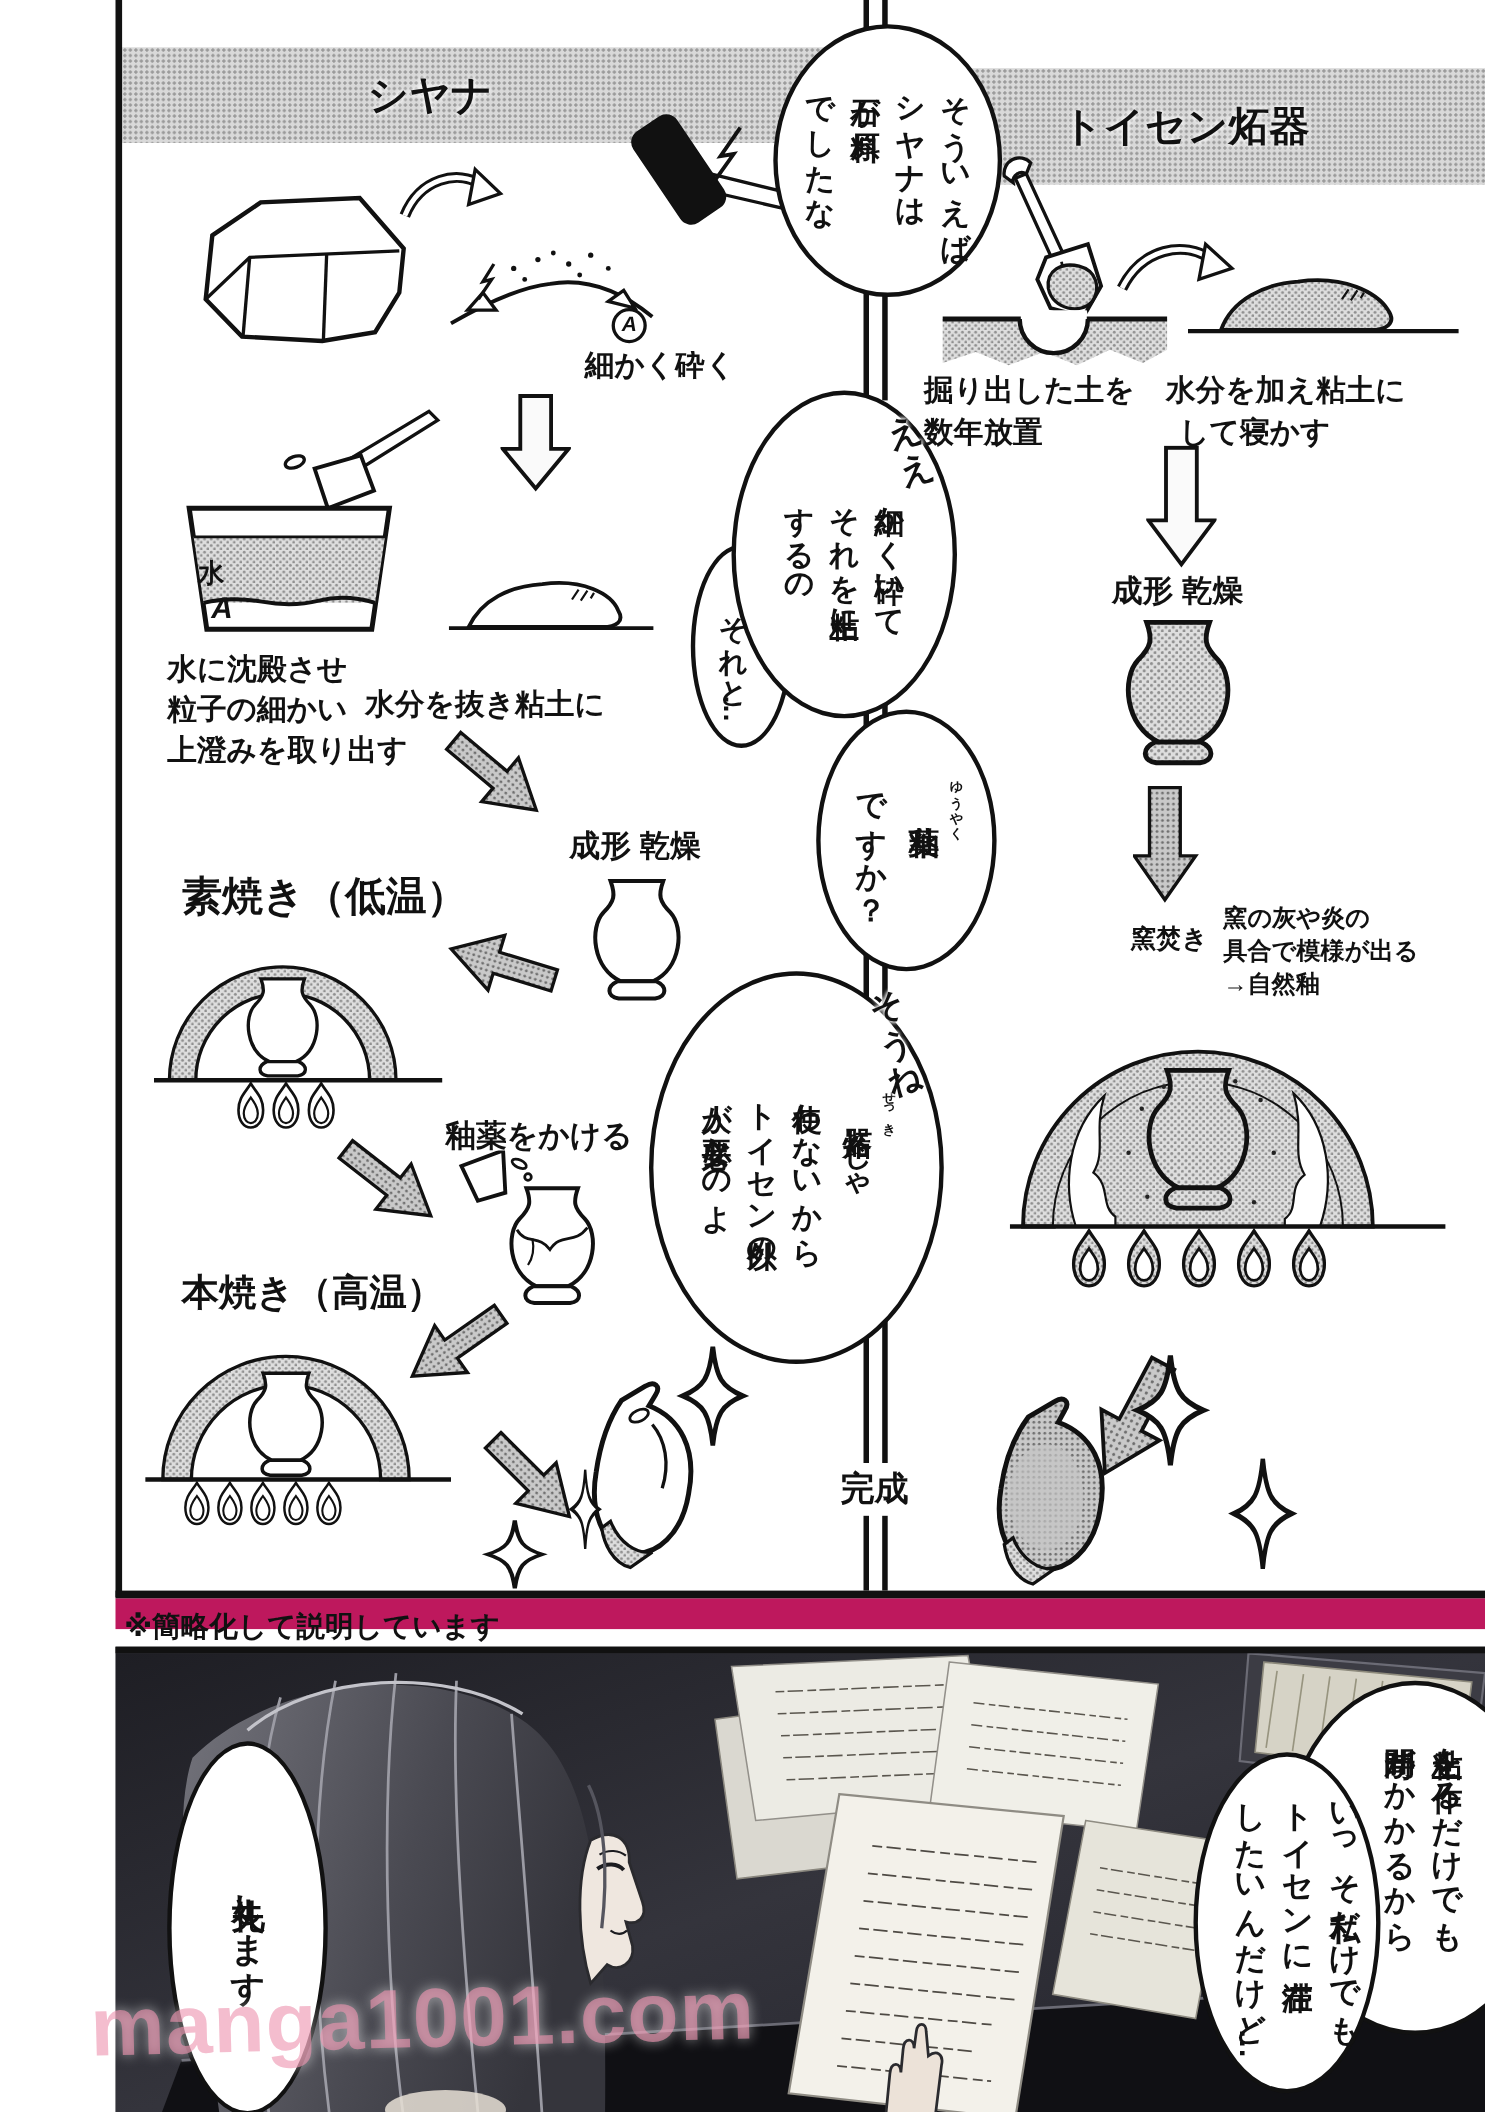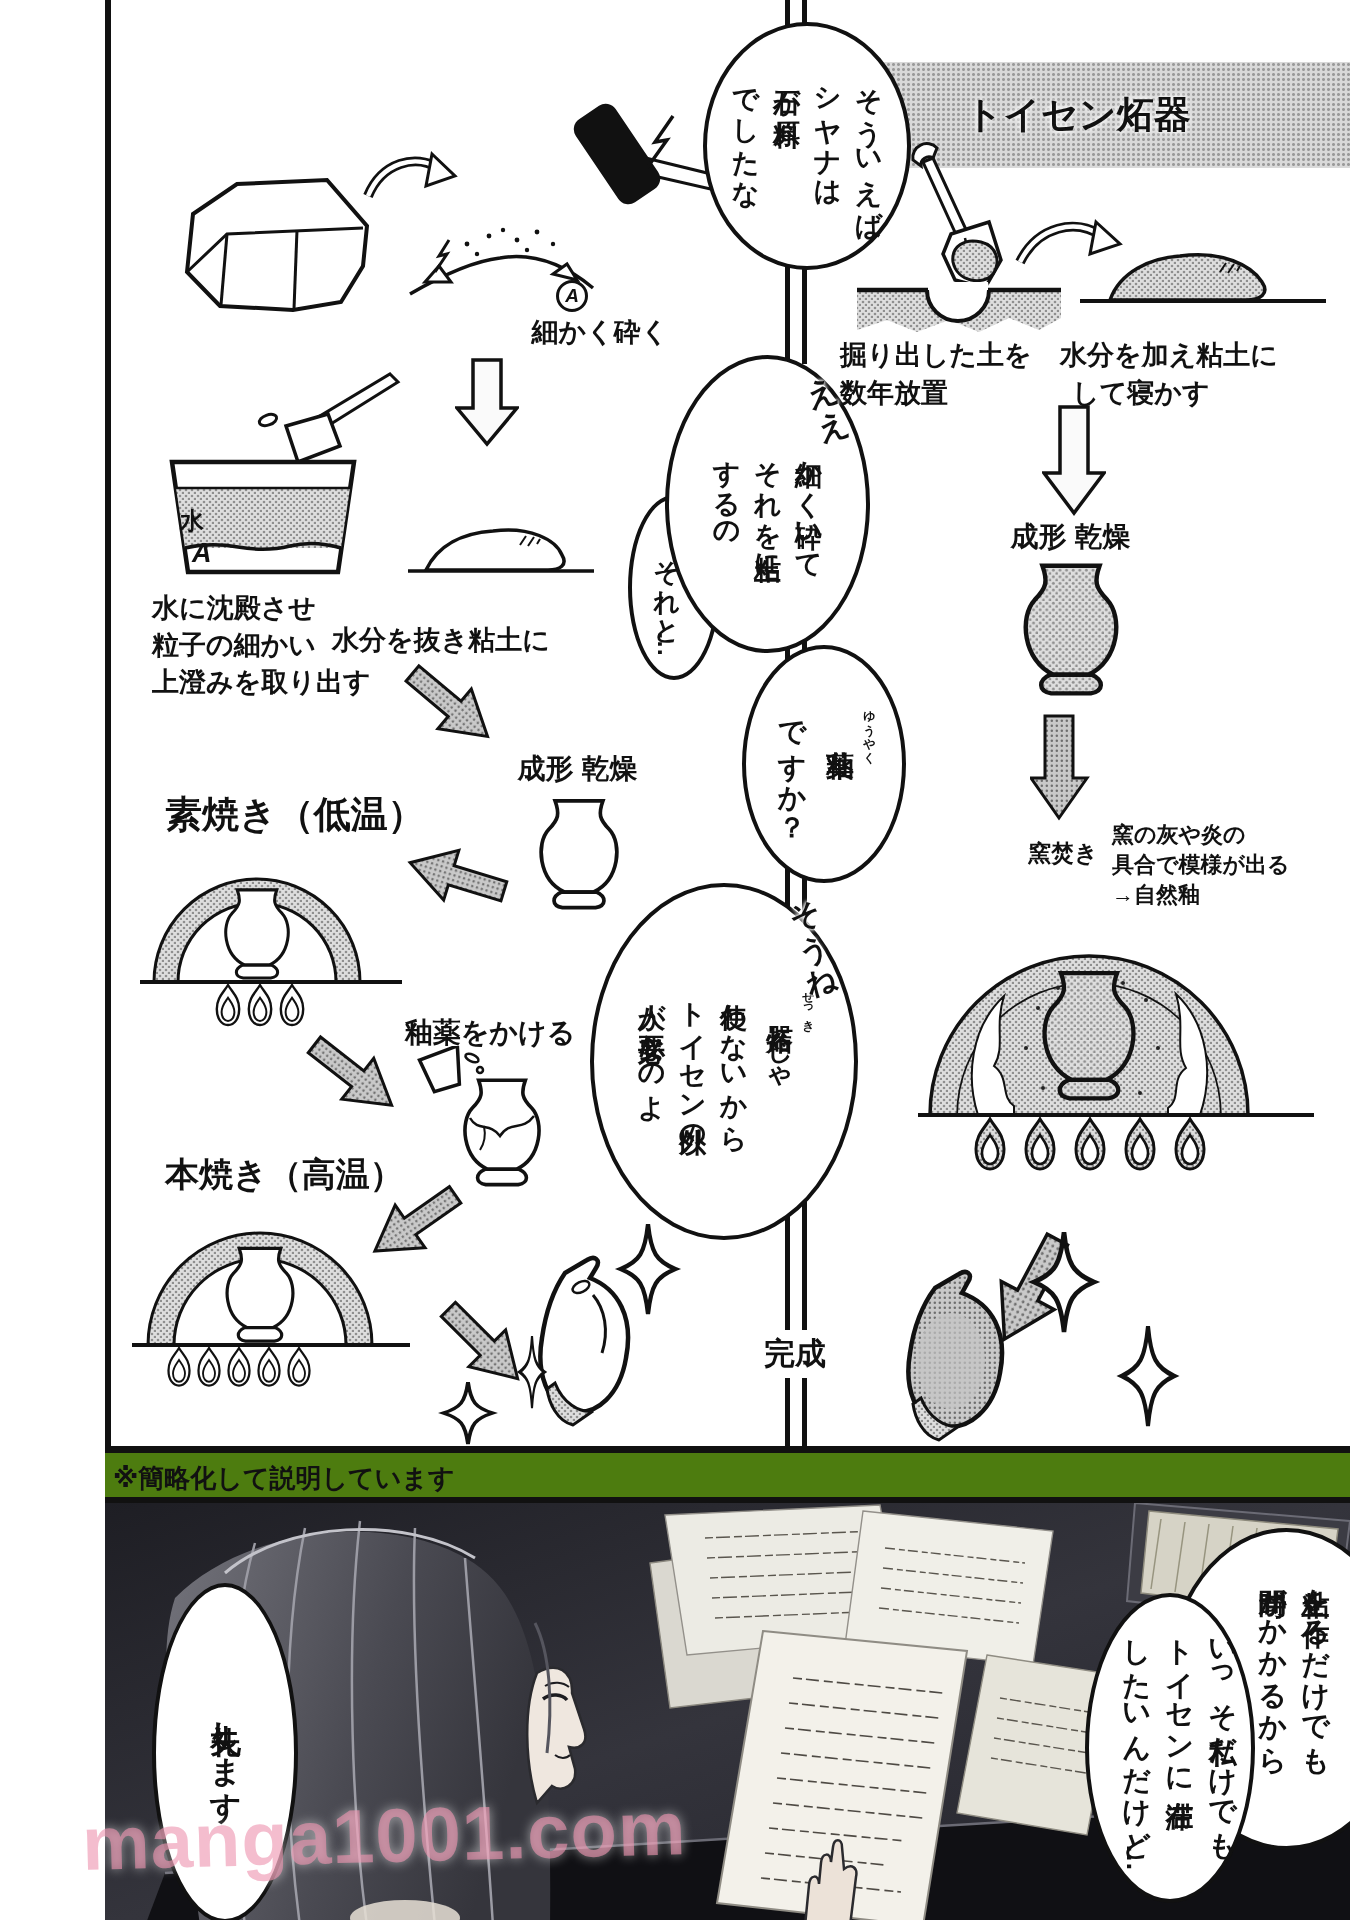--- a/index.html
+++ b/index.html
@@ -20,21 +20,21 @@
   .bub{position:absolute;background:#fff;border:4px solid #111;border-radius:50%;
        display:flex;align-items:center;justify-content:center;z-index:3;}
   .bub .vt{font-weight:600;}
   .hand{position:absolute;writing-mode:vertical-rl;font-weight:800;z-index:4;
         text-shadow:0 0 4px #fff,0 0 5px #fff,0 0 3px #fff;}
   .circleA{position:absolute;width:26px;height:26px;border:3px solid #111;border-radius:50%;
            font-size:19px;font-style:italic;font-weight:700;text-align:center;line-height:25px;z-index:2;}
   ruby rt{font-size:12px;font-weight:600;}
   .done{position:absolute;left:752px;top:1330px;width:86px;text-align:center;font-size:31px;
         font-weight:800;background:#fff;z-index:5;padding:3px 0;}
-  .note{position:absolute;left:105px;top:1453px;width:1245px;height:44px;background:#4d7c0f;z-index:1;}
+  .note{position:absolute;left:105px;top:1453px;width:1245px;height:28px;background:#be185d;z-index:1;}
   .note div{position:absolute;left:8px;top:8px;font-size:26px;font-weight:600;}
   #panel{position:absolute;left:105px;top:1497px;width:1245px;height:423px;
          background:#2b2b31;border-top:6px solid #111;overflow:hidden;z-index:1;}
   .wm{position:absolute;left:82px;top:1792px;font-size:76px;font-weight:800;z-index:9;
       color:rgba(238,148,176,0.62);letter-spacing:1px;transform:rotate(-1.5deg);
       text-shadow:0 0 12px rgba(255,255,255,0.55);}
 </style>
 </head>
 <body>
 
@@ -70,20 +70,23 @@
 
   <div class="abs" style="left:105px;top:0;width:6px;height:1452px;background:#111;z-index:2;"></div>
   <div class="abs" style="left:105px;top:1446px;width:1245px;height:7px;background:#111;z-index:2;"></div>
 
   <div class="conn" style="top:0;height:28px;"></div>
   <div class="conn" style="top:254px;height:110px;"></div>
   <div class="conn" style="top:615px;height:45px;"></div>
   <div class="conn" style="top:855px;height:70px;"></div>
   <div class="conn" style="top:1195px;height:251px;"></div>
 
+  <div class="band" style="left:111px;top:43px;width:674px;height:87px;">
+    <div class="bt" style="width:560px;">シヤナ</div>
+  </div>
   <div class="band" style="left:806px;top:62px;width:544px;height:106px;">
     <div class="bt">トイセン炻器</div>
   </div>
 
   <svg class="abs" style="left:175px;top:172px;z-index:1;" width="200" height="145">
     <polygon points="18,42 62,12 152,8 192,54 188,94 166,130 118,138 45,134 12,100" fill="#fff" stroke="#111" stroke-width="4"></polygon>
     <polyline points="12,100 52,62 188,56" fill="none" stroke="#111" stroke-width="3"></polyline>
     <line x1="52" y1="62" x2="46" y2="133" stroke="#111" stroke-width="3"></line>
     <line x1="122" y1="58" x2="119" y2="137" stroke="#111" stroke-width="3"></line>
   </svg>

